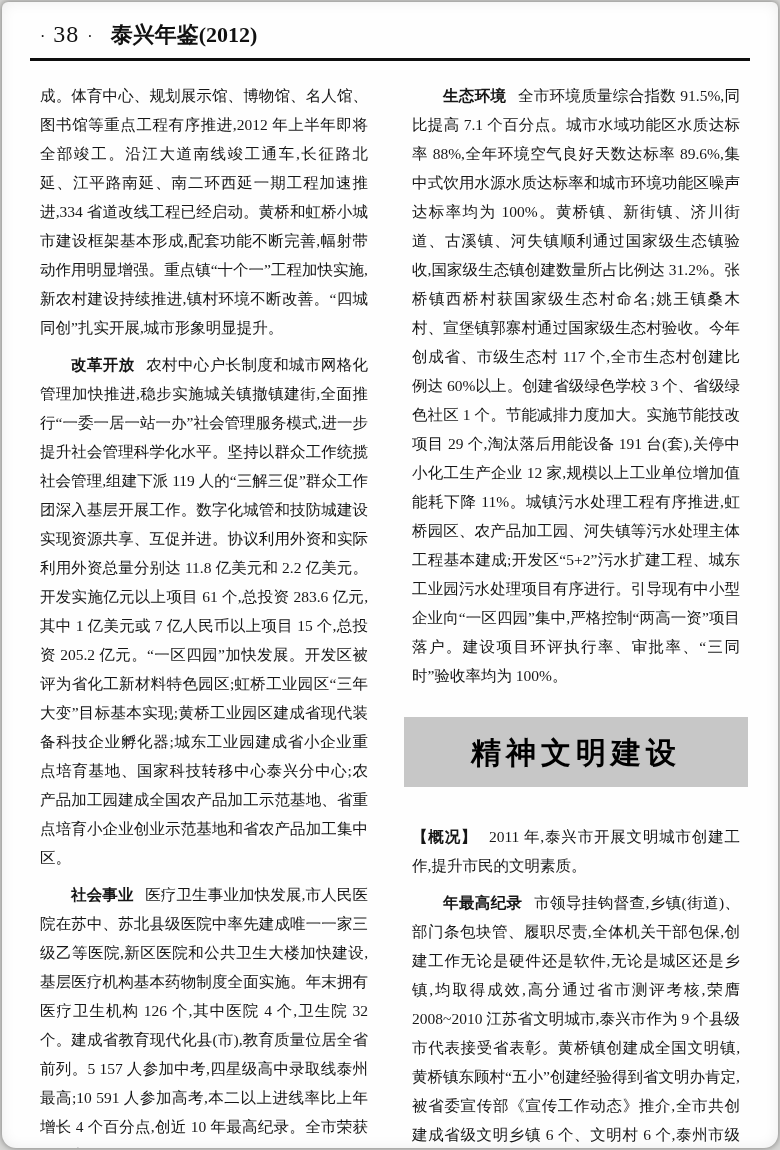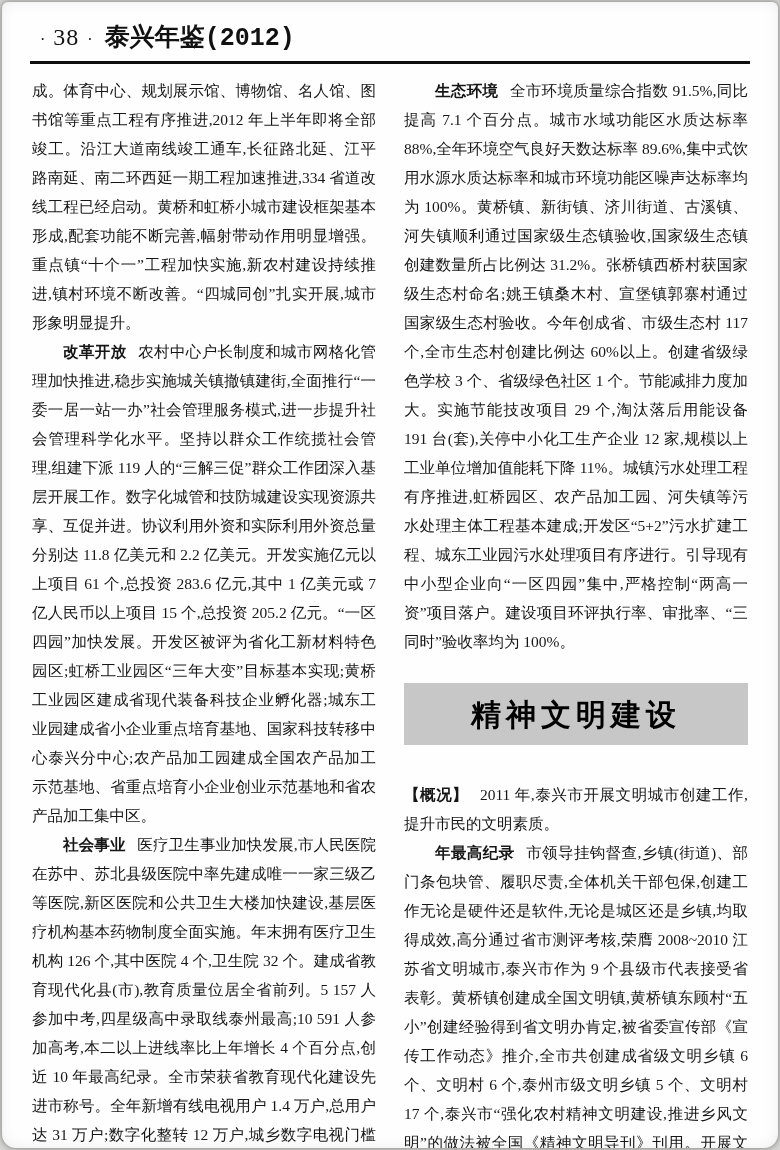--- a/index.html
+++ b/index.html
@@ -30,55 +30,55 @@
   .header .dot {
     font-size: 16px;
     margin: 0 8px;
   }
   .header .num {
     font-size: 24px;
     letter-spacing: 1px;
     text-align: center;
   }
   .header .journal {
-    font-family: Liberation Mono, monospace;
+    font-family: Liberation Serif, serif;
     font-weight: bold;
-    font-size: 25px;
-    margin-left: 4px;
+    font-size: 22px;
+    margin-left: 10px;
   }
   .rule {
     margin: 2px 28px 0 28px;
     border-top: 3px solid #0e0e0e;
   }
   .columns {
     display: flex;
     gap: 28px;
     padding: 12px 30px 0 30px;
     box-sizing: border-box;
   }
   .col {
     width: 344px;
     font-size: 15.5px;
     line-height: 29px;
     text-align: justify;
     color: #161616;
     overflow: hidden;
     height: 1078px;
   }
-  .col p { margin: 0; }
+  .col p { margin: 8px; }
   .entry { text-indent: 2em; }
   .flush { text-indent: 0; }
   .lead {
     font-weight: bold;
     margin-right: 0.75em;
   }
   .section-box {
     background: #c7c7c7;
     margin: 27px 0 35px 0;
-    height: 62px;
+    height: 70px;
     display: flex;
     align-items: center;
     justify-content: center;
   }
   .section-box .section-title {
     font-family: "Liberation Sans", sans-serif;
     font-weight: bold;
     font-size: 30px;
     letter-spacing: 5px;
     color: #000;

